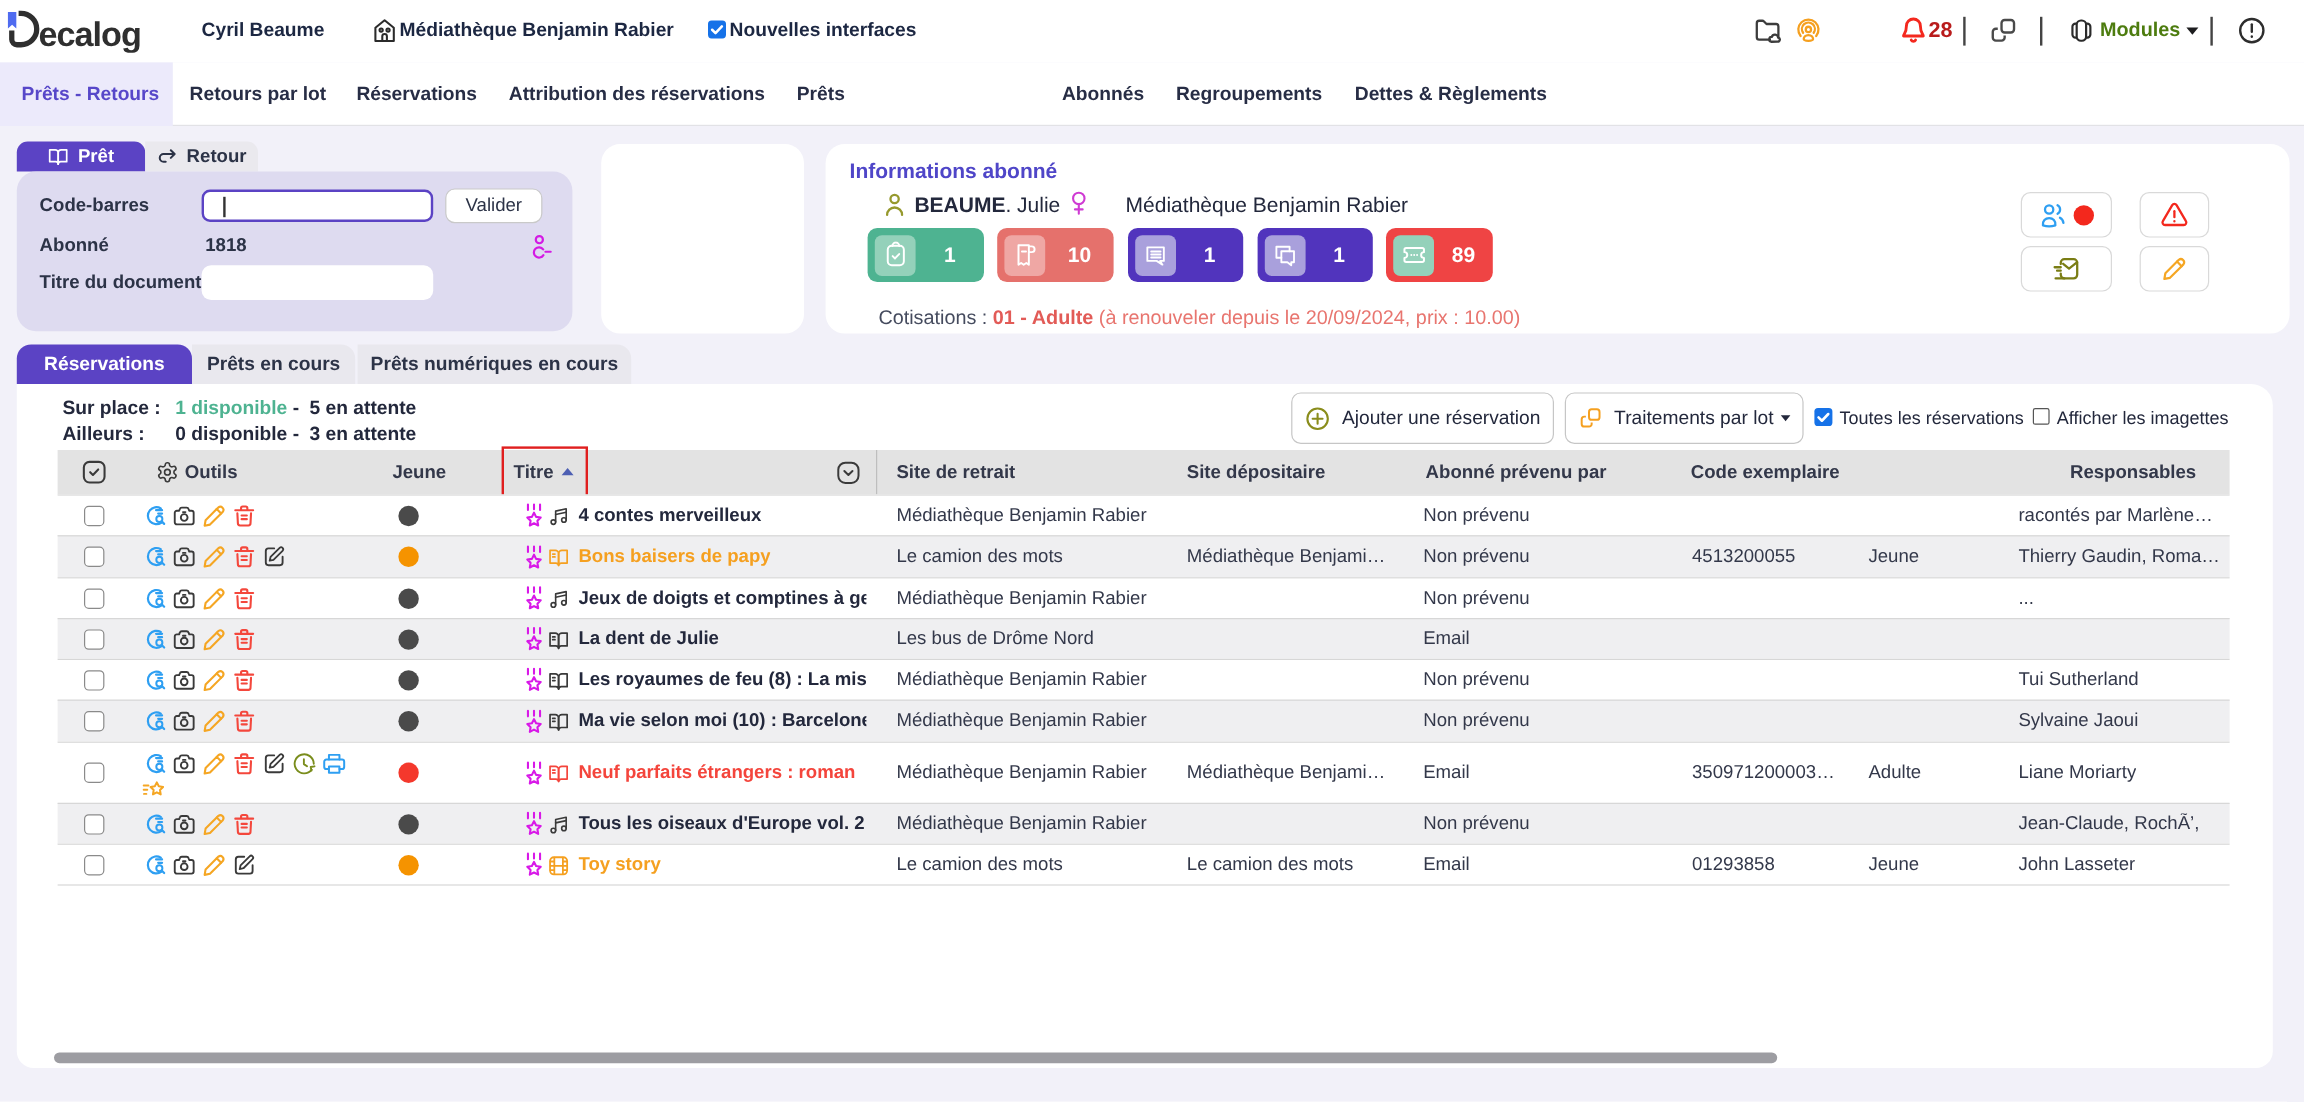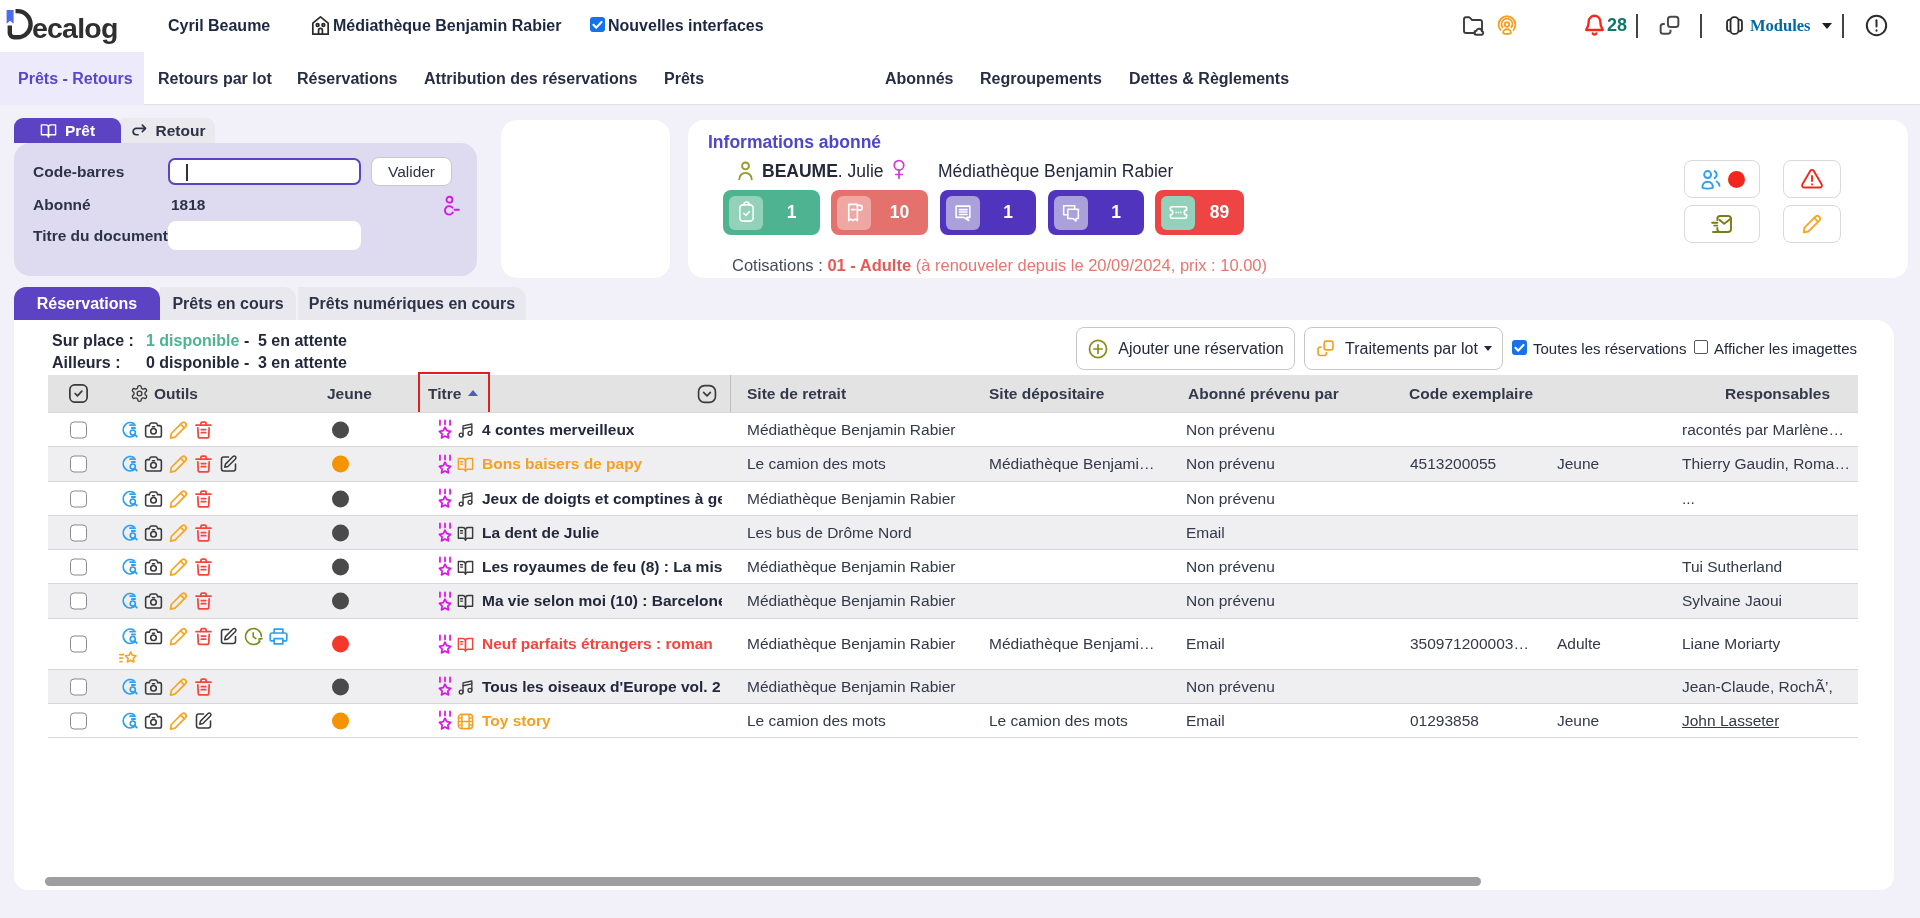--- a/index.html
+++ b/index.html
@@ -230,30 +230,30 @@
   <div class="abs b" style="left:608px; top:17px; font-size:16px; color:#1c2742;">Nouvelles interfaces</div>
   <svg class="abs" style="left:1461px; top:14px; color:#3c3c3c;" width="24" height="24" viewBox="0 0 24 24">
       <use href="#i-folder"></use>
     </svg>
   <svg class="abs" style="left:1495px; top:14px; color:#f5a020;" width="24" height="24" viewBox="0 0 24 24">
       <use href="#i-radar"></use>
     </svg>
   <svg class="abs" style="left:1582px; top:13px; color:#f4281e;" width="25" height="25" viewBox="0 0 24 24">
       <use href="#i-bell"></use>
     </svg>
-  <div class="abs b" style="left:1607px; top:15px; font-size:18px; color:#0f766e;">28</div>
+  <div class="abs b" style="left:1607px; top:15px; font-size:18px; color:#b91c1c;">28</div>
   <div class="abs" style="left:1636px; top:14px; width:2px; height:24px; background:#444;"></div>
   <svg class="abs" style="left:1657px; top:13px; color:#4a4a4a;" width="25" height="25" viewBox="0 0 24 24">
       <use href="#i-chain"></use>
     </svg>
   <div class="abs" style="left:1700px; top:14px; width:2px; height:24px; background:#444;"></div>
   <svg class="abs" style="left:1723px; top:14px; color:#2b2b2b;" width="23" height="23" viewBox="0 0 24 24">
       <use href="#i-barrel"></use>
     </svg>
-  <div class="abs b" style="left:1750px; top:16px; font-size:16.5px; color:#0369a1;font-family:Liberation Serif, serif;">Modules</div>
+  <div class="abs b" style="left:1750px; top:16px; font-size:16.5px; color:#4d7c0f;">Modules</div>
   <div class="abs" style="left:1822px; top:23px; width:0; height:0; border-left:5px solid transparent; border-right:5px solid transparent; border-top:6px solid #1d1d1f;"></div>
   <div class="abs" style="left:1842px; top:14px; width:2px; height:24px; background:#444;"></div>
   <svg class="abs" style="left:1864px; top:13px; color:#2d2d2d;" width="25" height="25" viewBox="0 0 24 24">
       <use href="#i-info"></use>
     </svg>
 </div>
 
 <div id="nav">
   <div id="nav-active"></div>
   <div class="navitem" style="left:18px; color:#5747c9;">Prêts - Retours</div>
@@ -711,19 +711,19 @@
         </svg>
         <svg class="abs" style="left:408px; top:7.5px; color:#f5a020" width="19" height="19" viewBox="0 0 24 24">
           <use href="#i-film"></use>
         </svg>
         <div class="cell title" style="left:434px; max-width:240px; overflow:hidden; color:#f5a020;">Toy story</div>
         <div class="cell" style="left:699px;">Le camion des mots</div>
         <div class="cell" style="left:941px;">Le camion des mots</div>
         <div class="cell" style="left:1138px;">Email</div>
         <div class="cell" style="left:1362px;">01293858</div>
         <div class="cell" style="left:1509px;">Jeune</div>
-        <div class="cell" style="left:1634px; max-width:195px; overflow:hidden;text-decoration:underline;">John Lasseter</div>
+        <div class="cell" style="left:1634px; max-width:195px; overflow:hidden;">John Lasseter</div>
       </div>
       <div class="abs" style="left:34px; top:417px; width:1810px; border-top:1px solid #d7d7d7;"></div>
     </div>
 
   <div class="abs" style="left:31px; top:557px; width:1436px; height:9px; background:#9d9da2; border-radius:5px;"></div>
 </div>
 
 </body></html>

